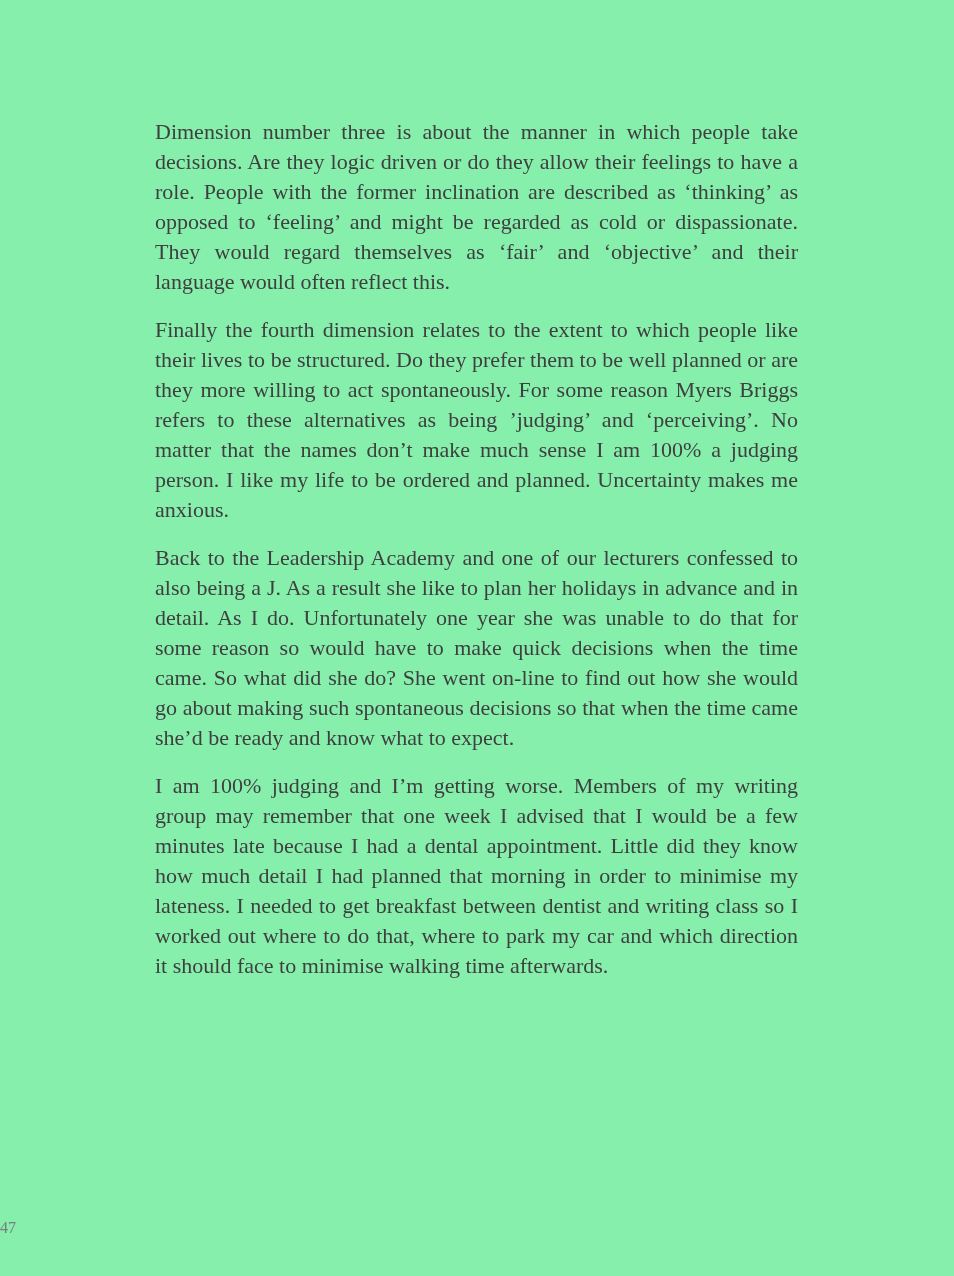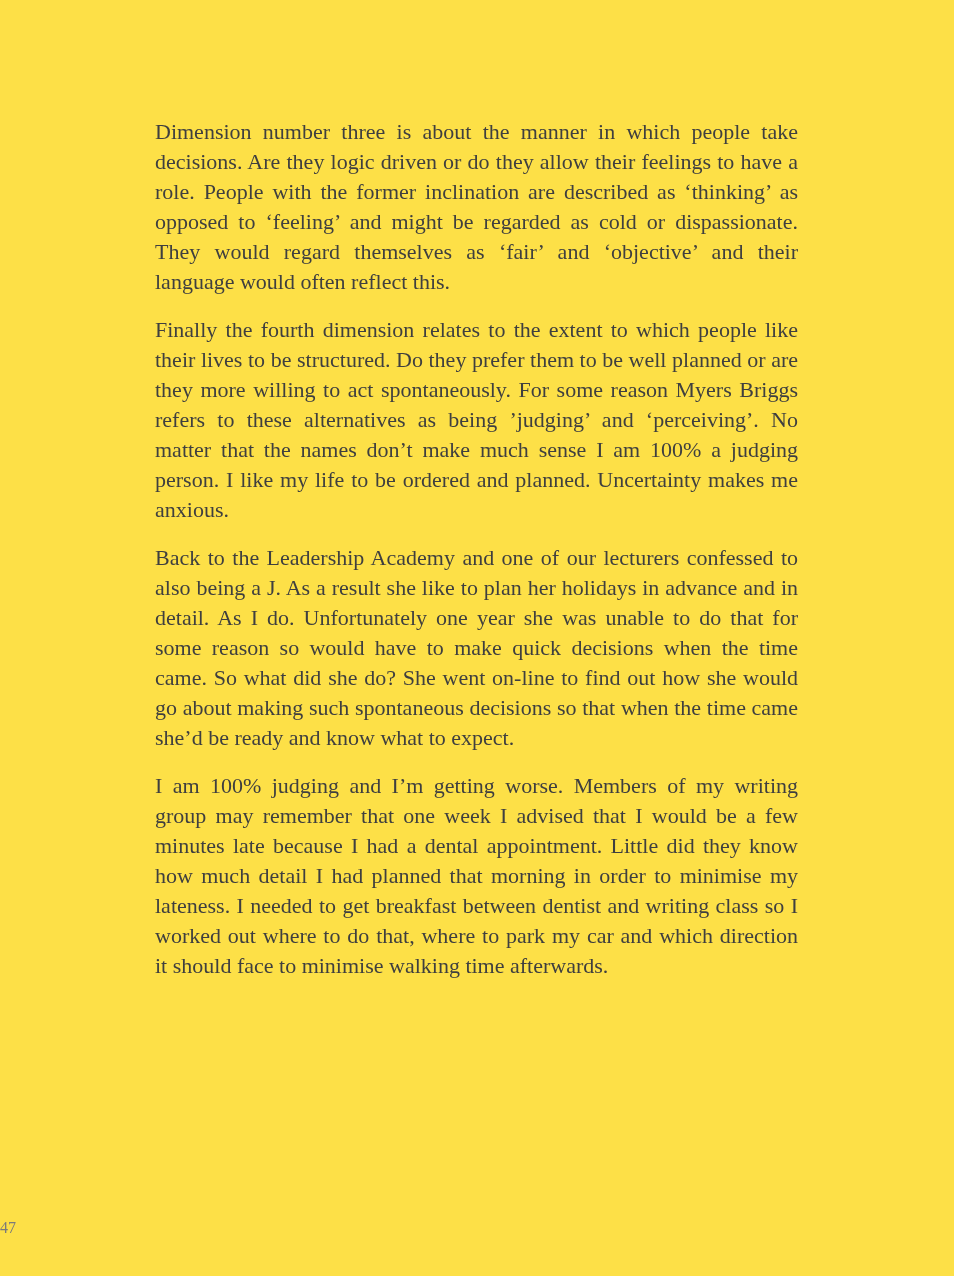--- a/index.html
+++ b/index.html
@@ -13,21 +13,21 @@
     position: relative;
     font-family: "Liberation Serif", serif;
     overflow: hidden;
   }
   .page {
     position: absolute;
     top: 0;
     left: 0;
     width: 954px;
     height: 1276px;
-    background: #fde047;
+    background: #86efac;
   }
   .text-block {
     position: absolute;
     top: 117px;
     left: 155px;
     width: 643px;
   }
   .text-block p {
     margin: 0 0 18px 0;
     font-size: 22px;

